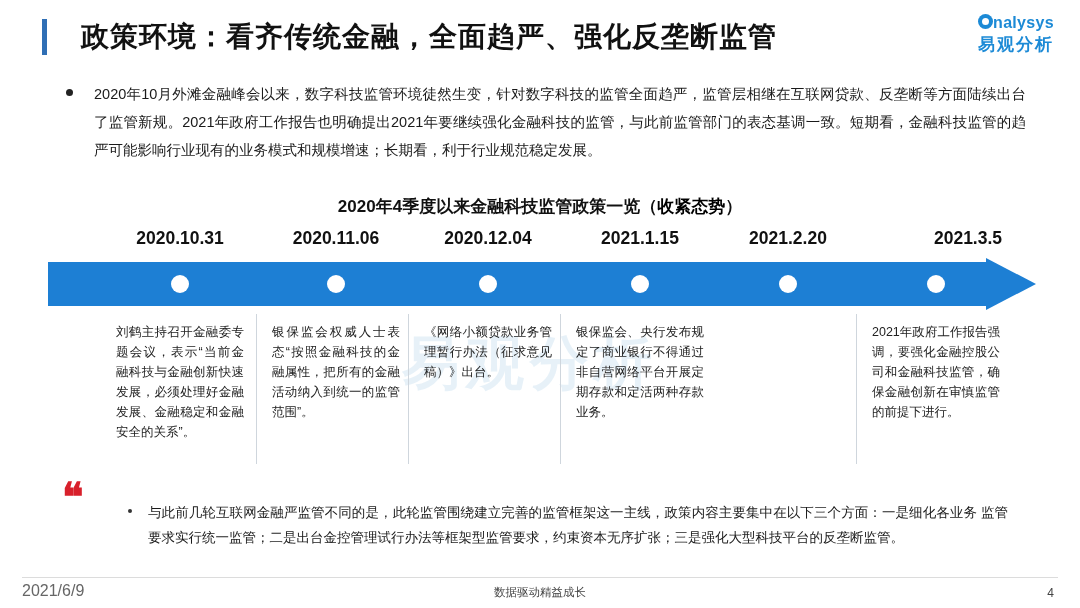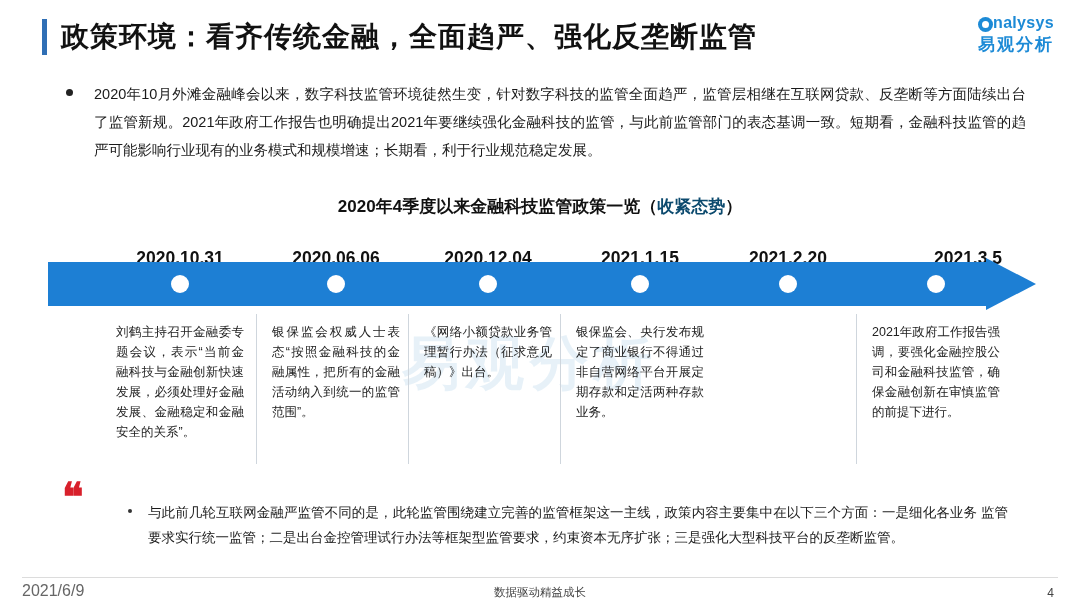--- a/index.html
+++ b/index.html
@@ -42,21 +42,21 @@
   
   .logo {
     position: absolute;
     right: 26px;
     top: 14px;
     text-align: center;
     z-index: 5;
   }
   .logo-top {
     display: flex;
-    align-items: flex-end;
+    align-items: flex-start;
     justify-content: center;
   }
   .logo-mark {
     width: 15px;
     height: 15px;
     border-radius: 50%;
     background: #1c8ad6;
     position: relative;
   }
   .logo-mark::after {
@@ -84,20 +84,21 @@
   }
 
   
   .title-row {
     position: absolute;
     left: 42px;
     top: 18px;
     display: flex;
     align-items: center;
     z-index: 3;
+    gap: 20px;
   }
   .title-bar {
     width: 5px;
     height: 36px;
     background: #2f6fb5;
     margin-right: 14px;
   }
   .title-text {
     font-size: 28px;
     font-weight: bold;
@@ -141,21 +142,21 @@
     top: 195px;
     left: 0;
     width: 1080px;
     text-align: center;
     font-size: 17px;
     font-weight: bold;
     color: #111;
     z-index: 3;
   }
   .sub-title .accent {
-    color: #0c4a6e;
+    color: #000000;
   }
 
   
   .timeline {
     position: absolute;
     left: 48px;
     top: 228px;
     width: 990px;
     height: 60px;
     z-index: 3;
@@ -167,21 +168,20 @@
     width: 990px;
     height: 26px;
   }
   .tl-date {
     position: absolute;
     transform: translateX(-50%);
     font-size: 17.5px;
     font-weight: bold;
     color: #111;
     white-space: nowrap;
-    margin-top: 20px;
   }
   .tl-arrow {
     position: absolute;
     top: 34px;
     left: 0;
     width: 990px;
     height: 50px;
   }
   .tl-bar {
     position: absolute;
@@ -342,21 +342,21 @@
     <div class="intro-text">2020年10月外滩金融峰会以来，数字科技监管环境徒然生变，针对数字科技的监管全面趋严，监管层相继在互联网贷款、反垄断等方面陆续出台了监管新规。2021年政府工作报告也明确提出2021年要继续强化金融科技的监管，与此前监管部门的表态基调一致。短期看，金融科技监管的趋严可能影响行业现有的业务模式和规模增速；长期看，利于行业规范稳定发展。</div>
   </div>
 
   <div class="sub-title">
     <span>2020年4季度以来金融科技监管政策一览（</span><span class="accent">收紧态势</span><span>）</span>
   </div>
 
   <div class="timeline">
     <div class="tl-dates">
       <span class="tl-date" style="left:132px;">2020.10.31</span>
-      <span class="tl-date" style="left:288px;">2020.06.06</span>
+      <span class="tl-date" style="left:288px;">2020.11.06</span>
       <span class="tl-date" style="left:440px;">2020.12.04</span>
       <span class="tl-date" style="left:592px;text-align:center;">2021.1.15</span>
       <span class="tl-date" style="left:740px;">2021.2.20</span>
       <span class="tl-date" style="left:920px;">2021.3.5</span>
     </div>
     <div class="tl-arrow">
       <span class="tl-bar"></span>
       <span class="tl-head"></span>
       <span class="tl-dot" style="left:132px;"></span>
       <span class="tl-dot" style="left:288px;"></span>

